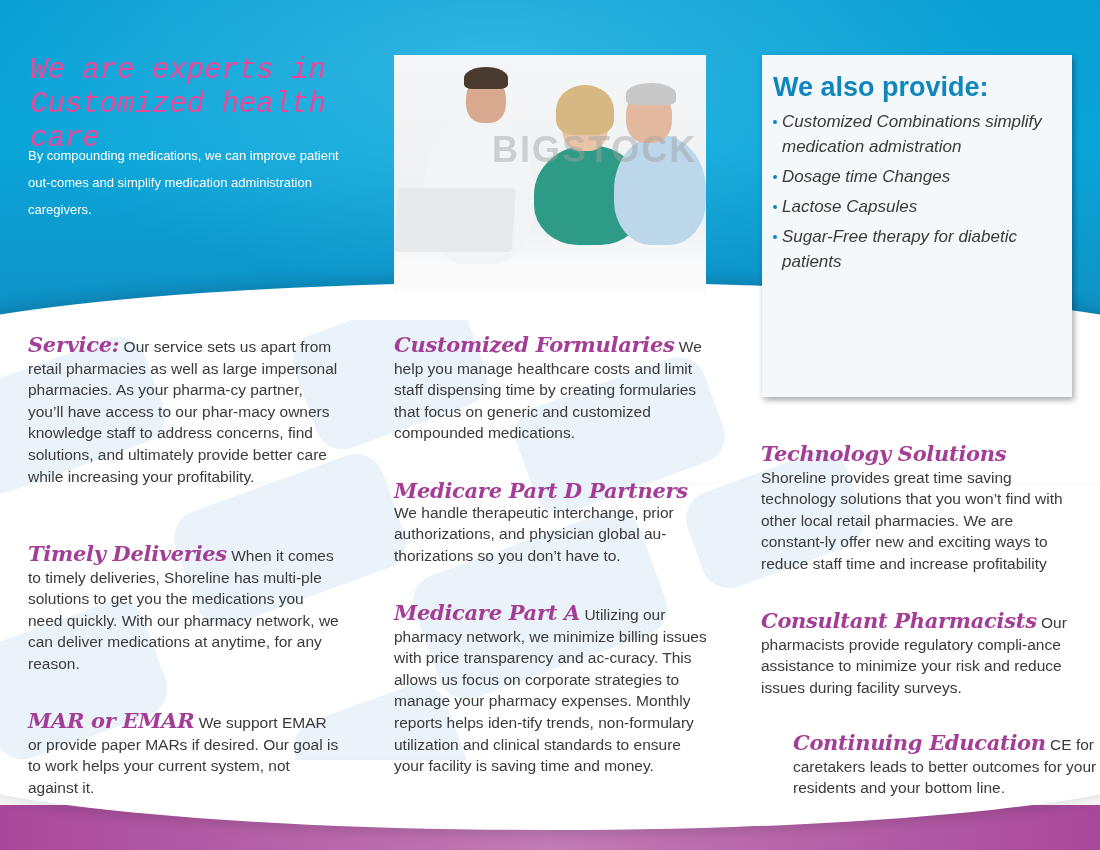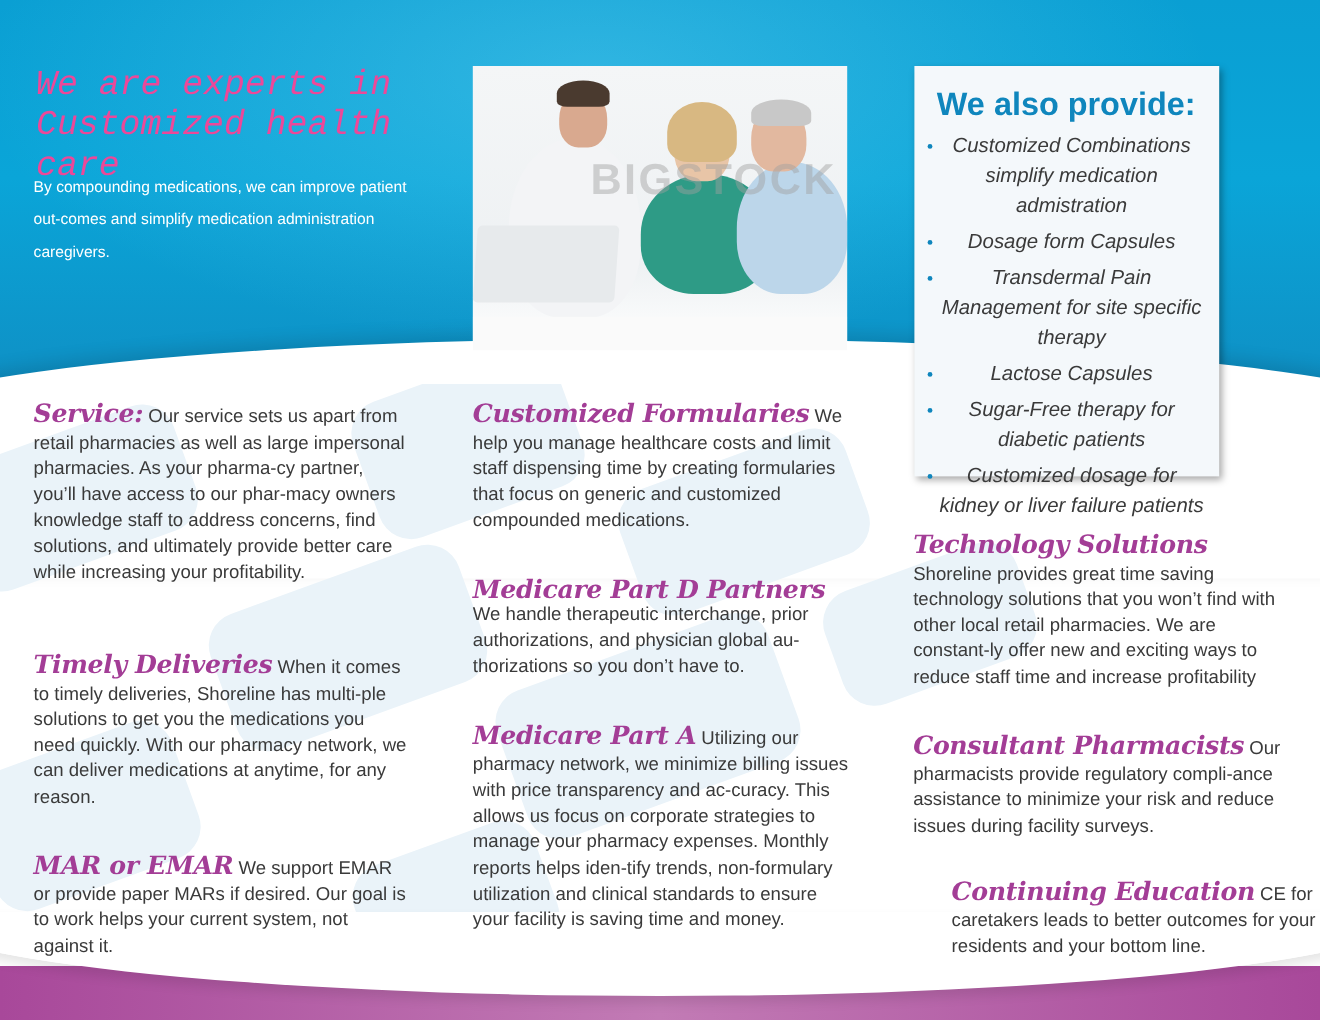--- a/index.html
+++ b/index.html
@@ -59,24 +59,23 @@
   }
   .photo .person { position: absolute; border-radius: 50% 50% 40% 40%; }
   .photo .table { position: absolute; left: 0; bottom: 0; width: 100%; height: 28px; background: #fafafa; }
   .photo .laptop { position: absolute; left: 2px; top: 133px; width: 118px; height: 64px; background: #e7eaec; border-radius: 4px; transform: skewX(-4deg); }
   .photo .watermark {
     position: absolute; left: 98px; top: 74px; font-size: 36px; font-weight: bold; letter-spacing: 2px;
     color: rgba(160,160,160,0.45); font-family: "Liberation Sans", sans-serif;
   }
   
   .provide {
-    position: absolute; left: 762px; top: 55px; width: 254px; height: 342px;
+    position: absolute; left: 762px; top: 55px; width: 310px; height: 342px;
     background: #f4f8fb; box-shadow: 2px 3px 6px rgba(0,0,0,0.35);
     padding: 16px 12px 0 11px;
-    text-align: center;
   }
   .provide h2 {
     color: #0f86bd; font-size: 27px; font-weight: bold; line-height: 32px; margin-bottom: 6px;
   }
   .provide ul { list-style: none; }
   .provide li {
     position: relative; padding-left: 9px; font-style: italic;
     font-size: 17px; line-height: 25px; color: #3a3a3a; margin-bottom: 5px;
   }
   .provide li::before {
@@ -130,25 +129,23 @@
   <div class="person" style="left:232px;top:28px;width:50px;height:22px;background:#c8c8c8;border-radius:50% 50% 20% 20%;"></div>
   <div class="table"></div>
   <div class="laptop"></div>
   <div class="watermark">BIGSTOCK</div>
 </div>
 
 <div class="provide">
   <h2>We also provide:</h2>
   <ul>
     <li>Customized Combinations simplify medication admistration</li>
-    <li>Dosage form Capsules</li>
-    <li>Transdermal Pain Management for site specific therapy</li>
+    <li>Dosage time Changes</li>
     <li>Lactose Capsules</li>
     <li>Sugar-Free therapy for diabetic patients</li>
-    <li>Customized dosage for kidney or liver failure patients</li>
   </ul>
 </div>
 
 <div class="section" style="left:28px;top:334px;width:312px;">
   <span class="heading">Service:</span><span> Our service sets us apart from retail pharmacies as well as large impersonal pharmacies. As your pharma-cy partner, you’ll have access to our phar-macy owners knowledge staff to address concerns, find solutions, and ultimately provide better care while increasing your profitability.</span>
 </div>
 <div class="section" style="left:28px;top:543px;width:312px;">
   <span class="heading">Timely Deliveries</span><span> When it comes to timely deliveries, Shoreline has multi-ple solutions to get you the medications you need quickly.  With our pharmacy network, we can deliver medications at anytime, for any reason.</span>
 </div>
 <div class="section" style="left:28px;top:710px;width:312px;">

